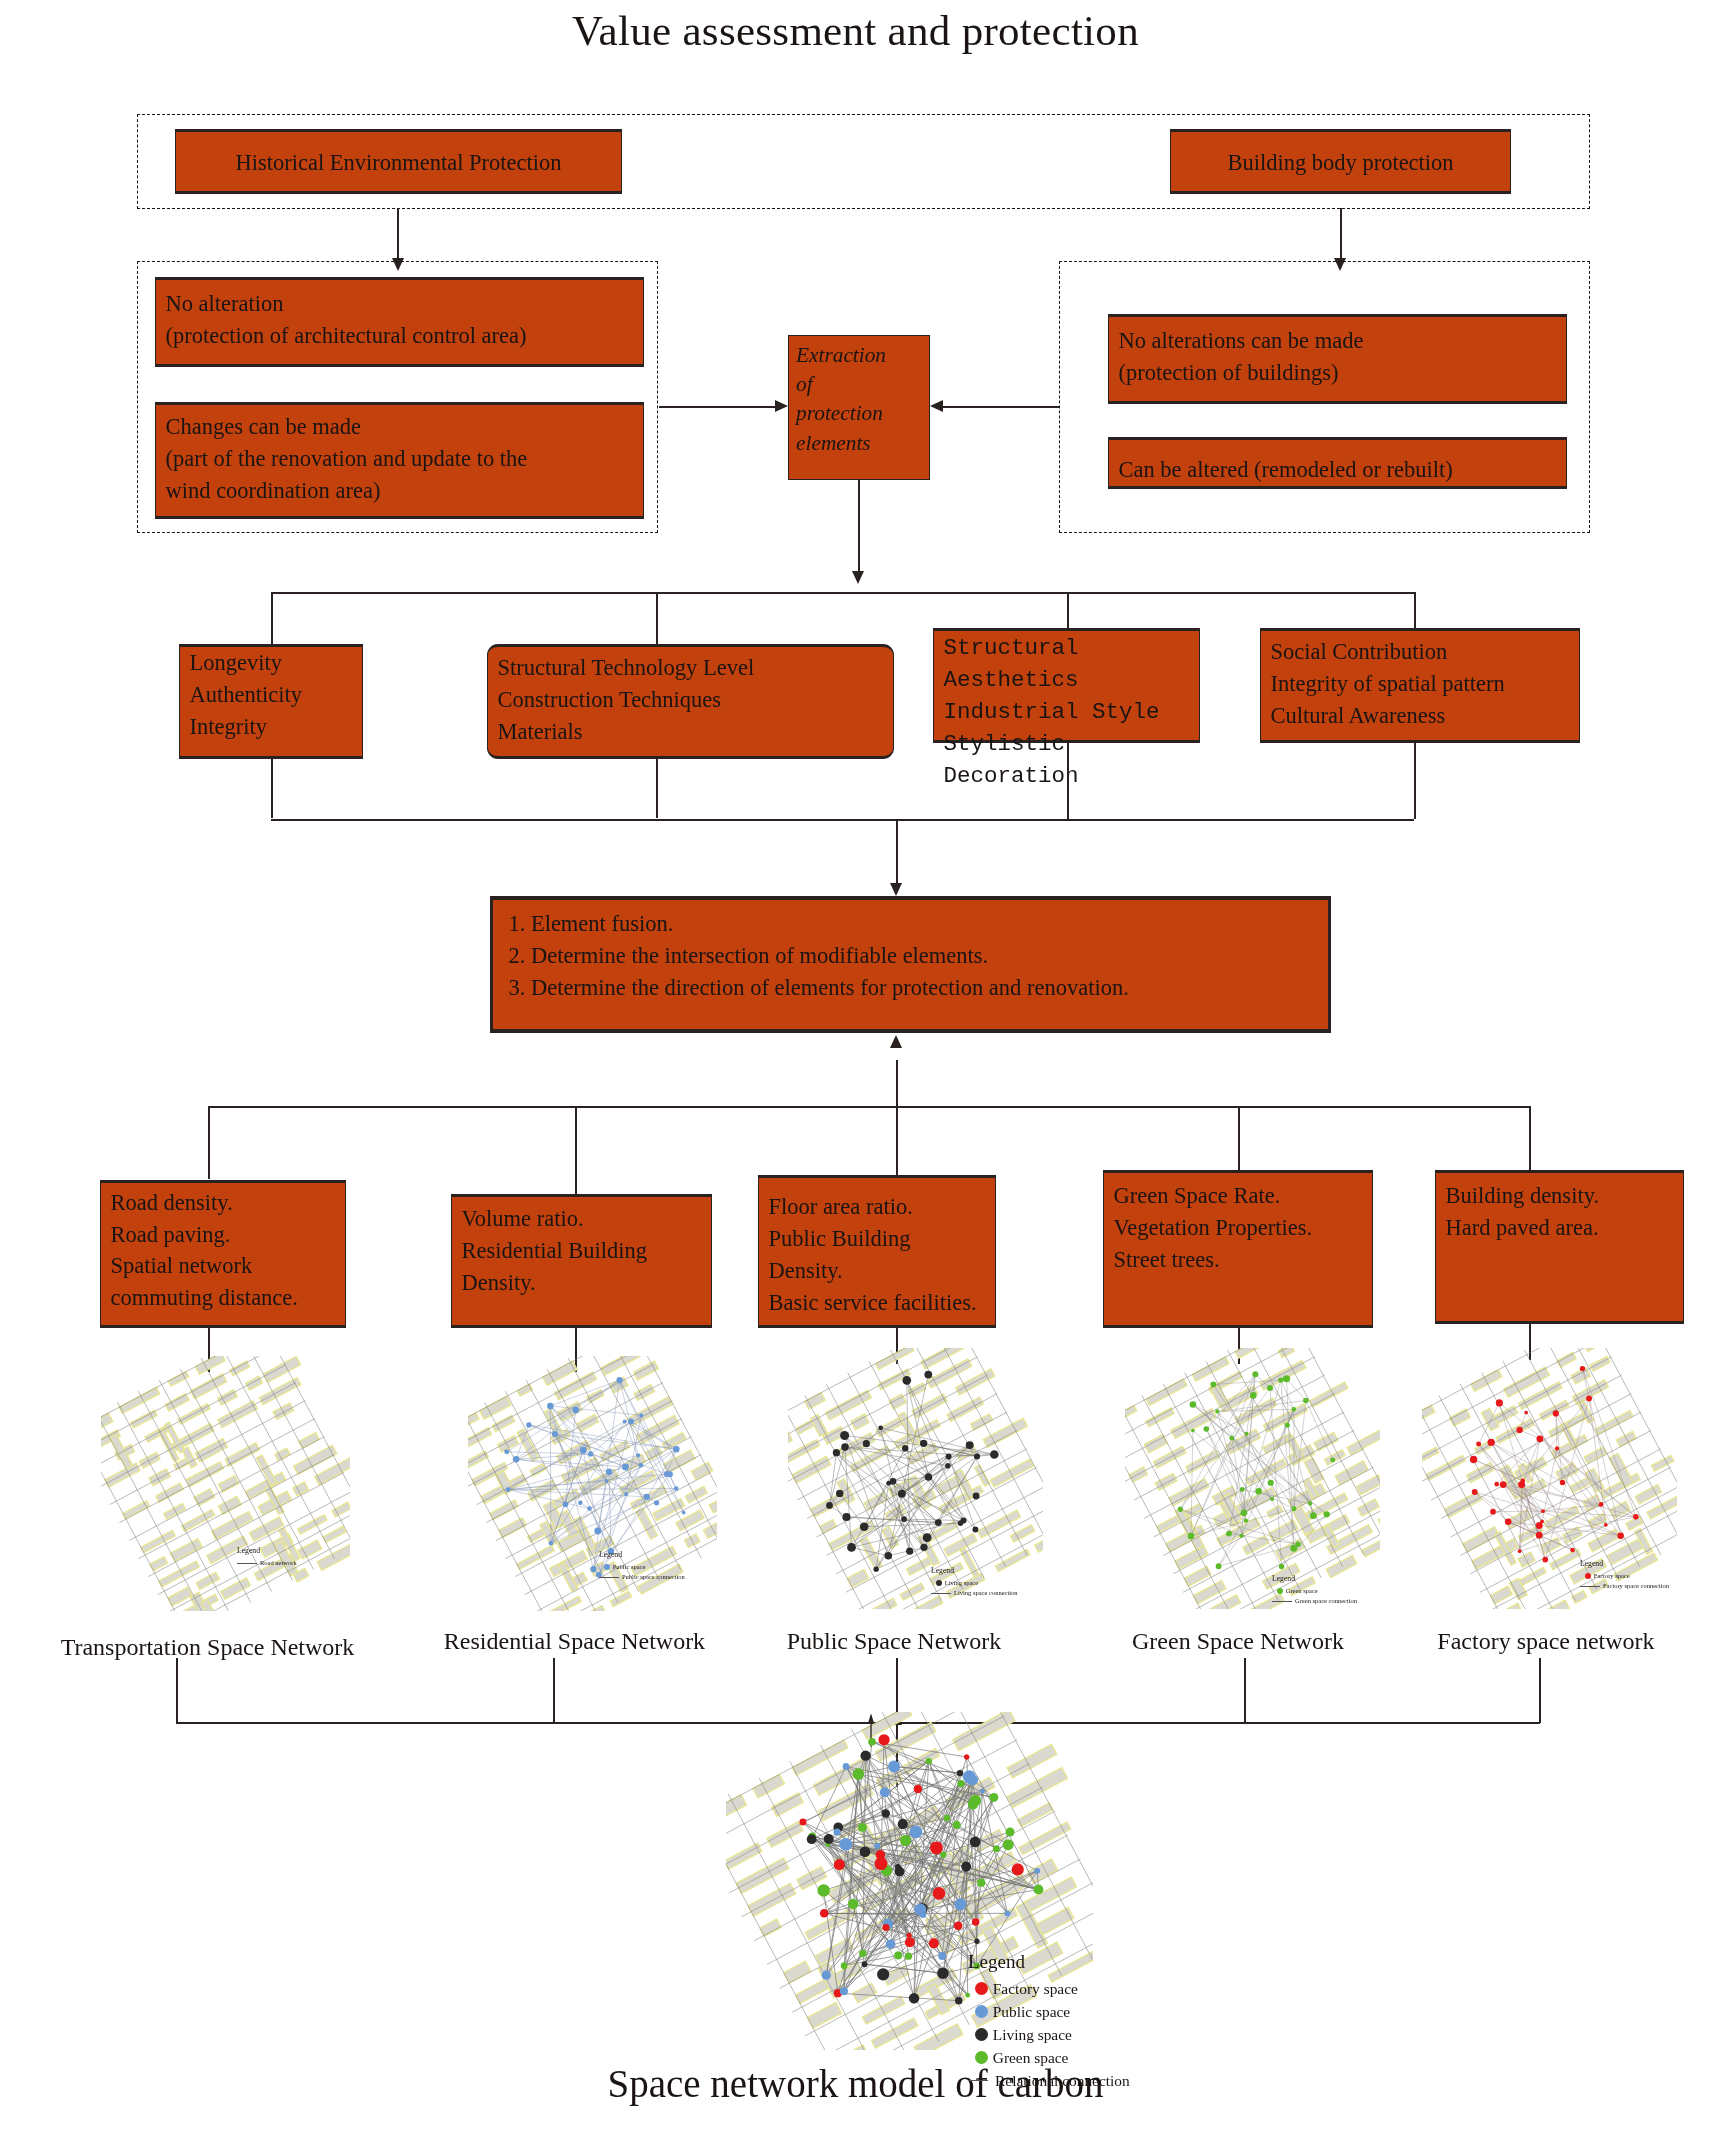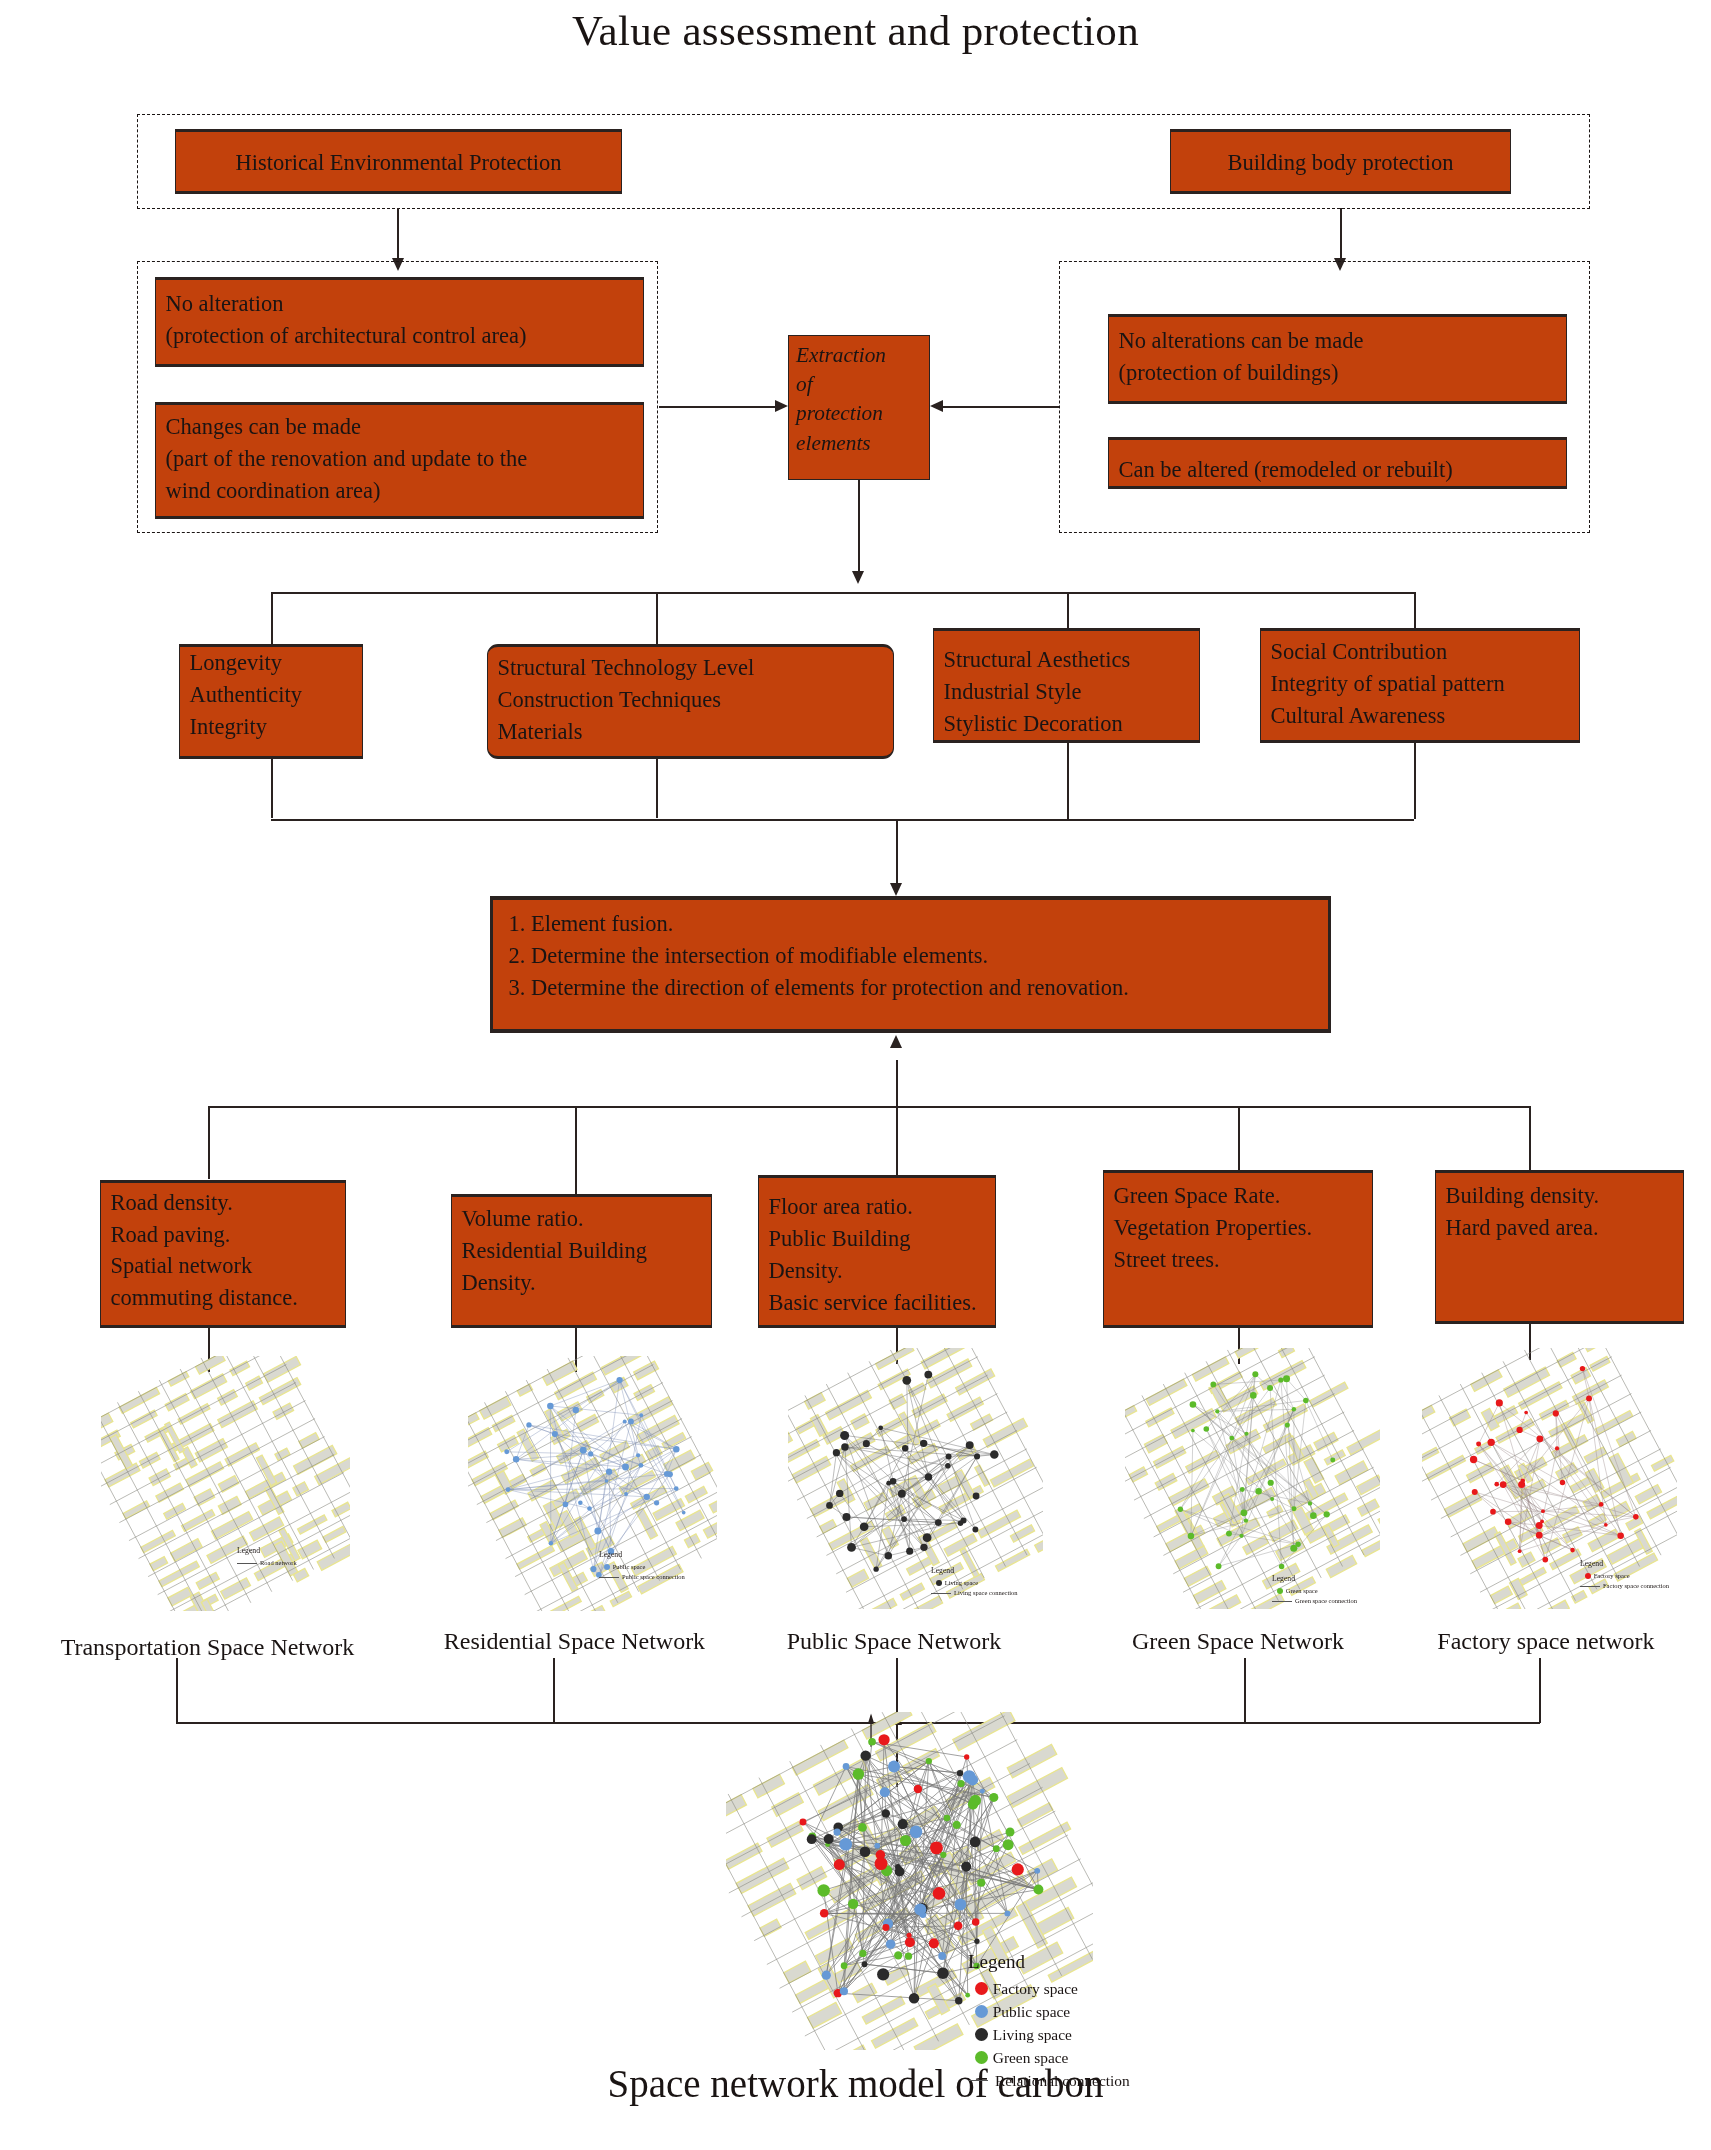--- a/index.html
+++ b/index.html
@@ -129,21 +129,21 @@
 Integrity</div>
 </div>
 
 <div class="abs box" style="left:487px;top:644px;width:407px;height:115px;border-radius:11px;">
   <div class="txt" style="white-space:pre-line;padding-top:4.7px;">Structural Technology Level
 Construction Techniques
 Materials</div>
 </div>
 
 <div class="abs box" style="left:933px;top:628px;width:267px;height:115px;">
-  <div class="txt" style="white-space:pre-line;padding-top:13px;">Structural Aesthetics
+  <div class="txt" style="white-space:pre-line;padding-top:2px;font-family:Liberation Mono, monospace;">Structural Aesthetics
 Industrial Style
 Stylistic Decoration</div>
 </div>
 
 <div class="abs box" style="left:1260px;top:628px;width:320px;height:115px;">
   <div class="txt" style="white-space:pre-line;padding-top:4.7px;">Social Contribution
 Integrity of spatial pattern
 Cultural Awareness</div>
 </div>
 

